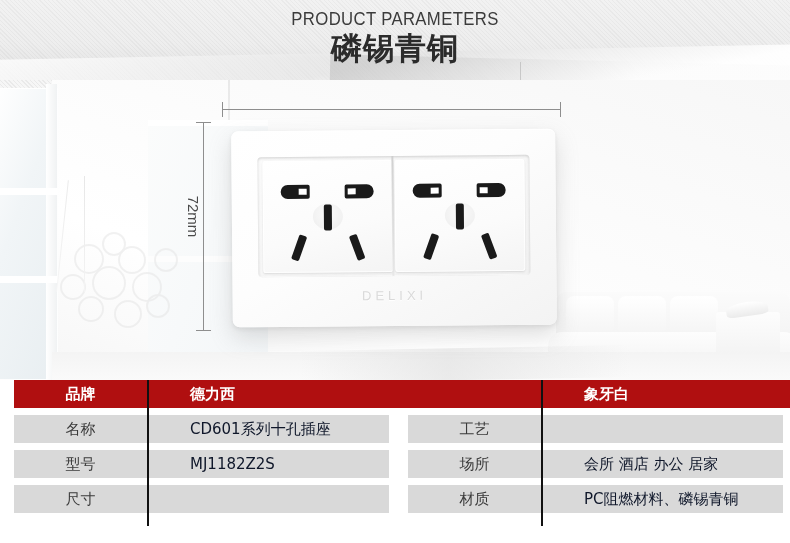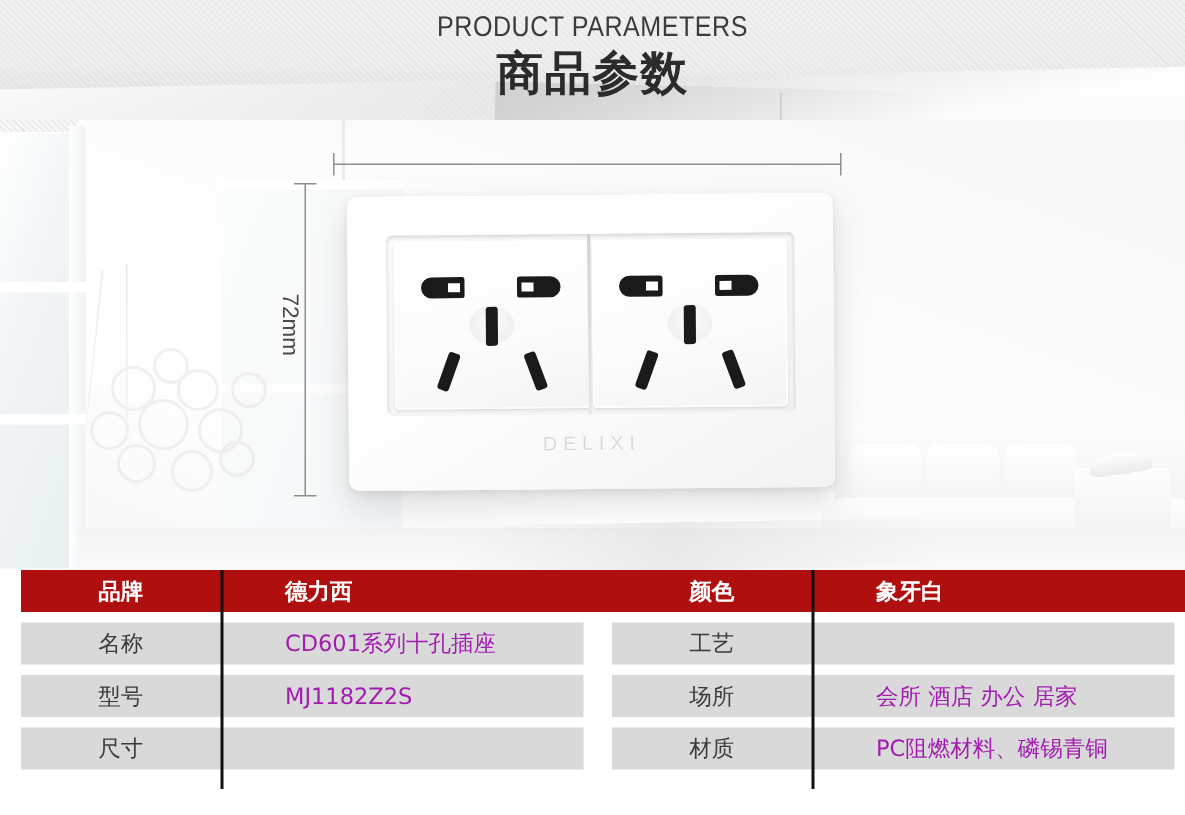--- a/index.html
+++ b/index.html
@@ -298,21 +298,21 @@
     line-height:28px; text-align:center;
     font-size:15px; color:#3a3a3a;
     font-family:"DejaVu Sans", sans-serif;
   }
   .spec-row.header .cell-label {
     color:#ffffff; font-weight:bold;
   }
   .spec-row .cell-value {
     position:absolute; left:176px; top:0; right:0; height:28px;
     line-height:28px; text-align:left;
-    font-size:15px; color:#a21caf;
+    font-size:15px; color:#0f172a;
     font-family:"DejaVu Sans", sans-serif;
   }
   .spec-row.header .cell-value {
     color:#ffffff; font-weight:bold;
   }
   .spec-divider {
     position:absolute; left:133px; top:0; width:2px; height:146px;
     background:#111111;
   }
 </style>
@@ -320,21 +320,21 @@
 <body>
 
 <div id="page">
 
   <div class="header">
     <div class="header-texture"></div>
     <div class="header-sheen"></div>
     <div class="header-sheen2"></div>
     <div class="header-divider"></div>
     <div class="title-en">PRODUCT PARAMETERS</div>
-    <div class="title-cn">商品参数</div>
+    <div class="title-cn">磷锡青铜</div>
   </div>
 
   <div class="scene">
 
     <div class="scene-ceiling"></div>
     <div class="wall"></div>
     <div class="wall-corner"></div>
 
     <div class="win win-l"></div>
     <div class="win-l-post"></div>
@@ -428,21 +428,20 @@
         <div class="cell-value">MJ1182Z2S</div>
       </div>
       <div class="spec-row">
         <div class="cell-label">尺寸</div>
       </div>
       <div class="spec-divider"></div>
     </div>
 
     <div class="spec-table right">
       <div class="spec-row header">
-        <div class="cell-label">颜色</div>
         <div class="cell-value">象牙白</div>
       </div>
       <div class="spec-row">
         <div class="cell-label">工艺</div>
       </div>
       <div class="spec-row">
         <div class="cell-label">场所</div>
         <div class="cell-value">会所 酒店 办公 居家</div>
       </div>
       <div class="spec-row">

